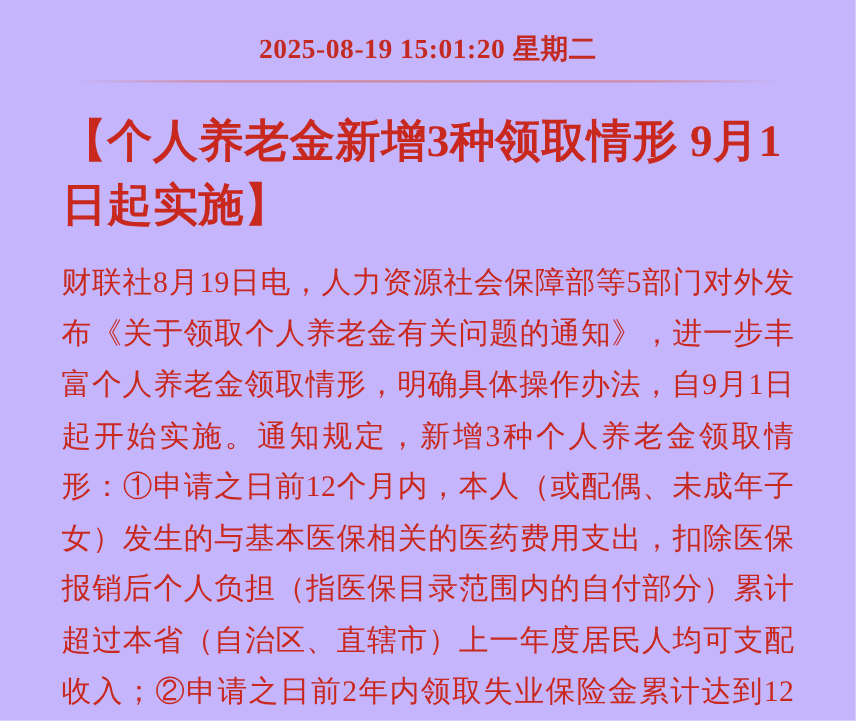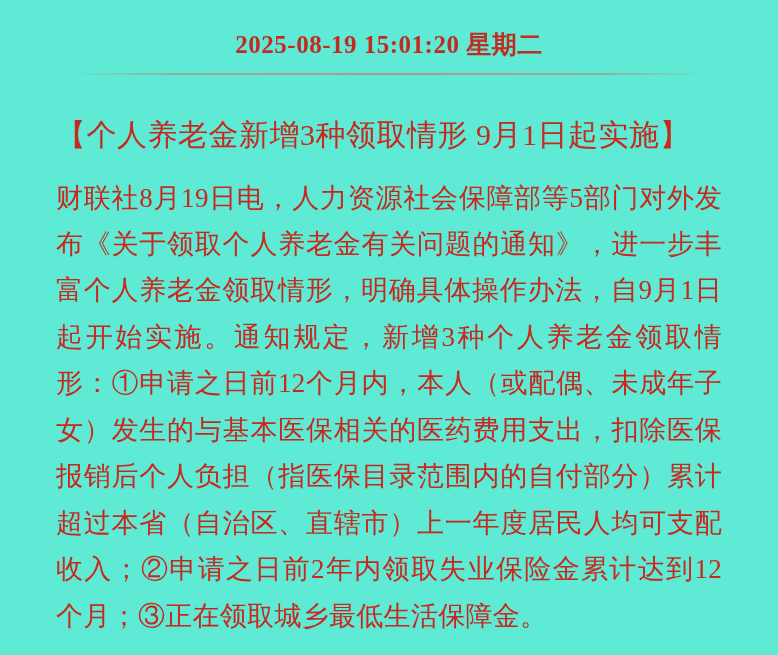--- a/index.html
+++ b/index.html
@@ -10,21 +10,21 @@
     width: 778px;
     height: 655px;
     background: #ffffff;
     font-family: "Liberation Serif", "DejaVu Serif", serif;
     overflow: hidden;
   }
   .page {
     position: relative;
     width: 778px;
     height: 655px;
-    background: #5eead4;
+    background: #c4b5fd;
     box-sizing: border-box;
   }
   .timestamp-bar {
     position: relative;
     width: 100%;
     padding-top: 28px;
     padding-bottom: 14px;
     text-align: center;
   }
   .timestamp {
@@ -47,26 +47,26 @@
       rgba(214,110,100,0.55) 18%,
       rgba(214,110,100,0.65) 50%,
       rgba(214,110,100,0.55) 82%,
       rgba(214,110,100,0) 100%);
   }
   .content {
     padding: 22px 56px 0 56px;
   }
   .headline {
     font-family: "Liberation Serif", "DejaVu Serif", serif;
-    font-size: 30px;
-    font-weight: normal;
+    font-size: 41px;
+    font-weight: bold;
     color: #c8281d;
     line-height: 1.42;
     letter-spacing: 0.5px;
-    margin: 17px 0 18px 0;
+    margin: 2px 0 18px 0;
   }
   .body-text {
     font-family: "Liberation Serif", "DejaVu Serif", serif;
     font-size: 27px;
     color: #c8281d;
     line-height: 1.72;
     letter-spacing: 0.3px;
     text-align: justify;
     text-justify: inter-character;
     margin: 0;

